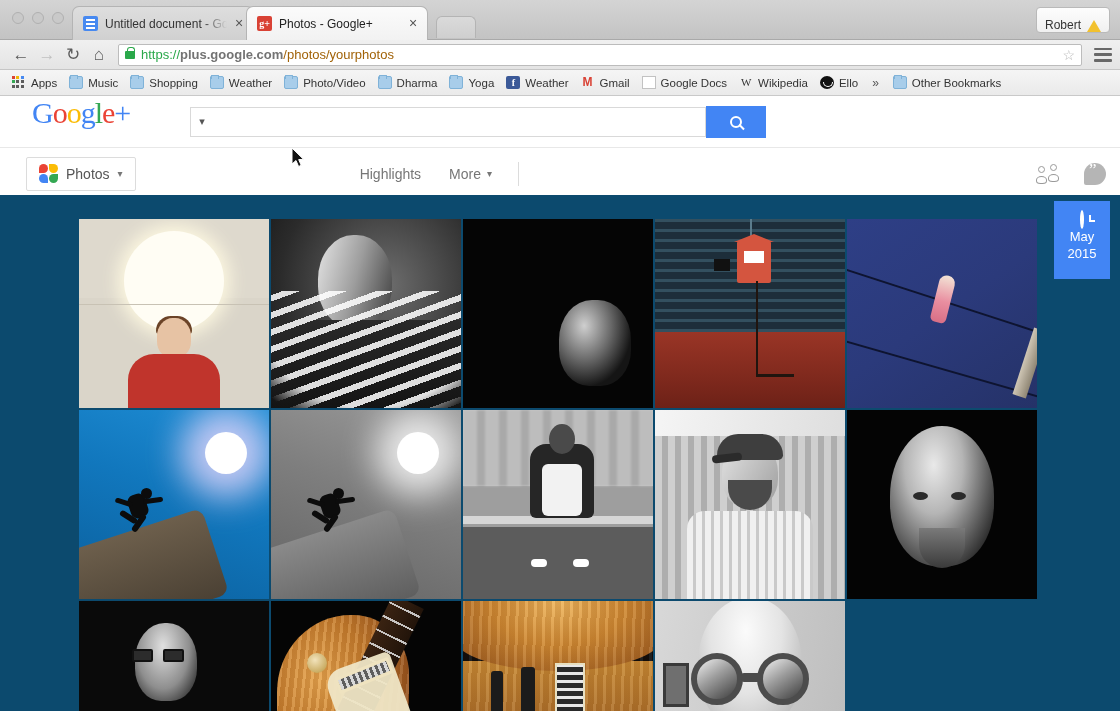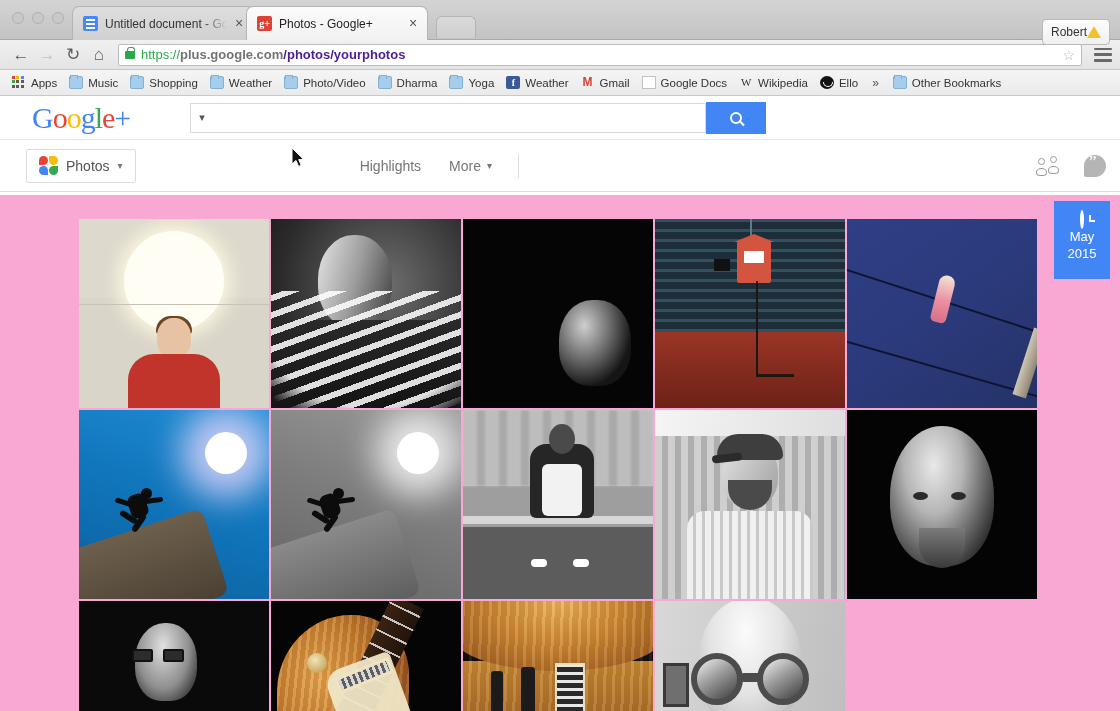--- a/index.html
+++ b/index.html
@@ -63,22 +63,22 @@
     width: 40px; height: 22px; margin-left: 16px; margin-bottom: 2px;
     background: linear-gradient(#dadada, #cfcfcf);
     border: 1px solid #b4b4b4; border-bottom: none;
     border-radius: 6px 6px 0 0;
   }
   .profile-chip {
     position: absolute; right: 10px; top: 7px;
     height: 26px; padding: 0 8px;
     background: linear-gradient(#fdfdfd, #f0f0f0);
     border: 1px solid #b9b9b9; border-radius: 4px;
-    display: flex; align-items: center; 
-    font-size: 12px; color: #333; margin-top: 12px;
+    display: flex; align-items: flex-end; gap: 6px;
+    font-size: 12px; color: #333;
   }
   .warn-tri {
     width: 0; height: 0;
     border-left: 7px solid transparent; border-right: 7px solid transparent;
     border-bottom: 12px solid #f2c12e;
   }
 
   .chrome-toolbar {
     height: 30px; width: 100%;
     background: linear-gradient(#f0f0f0, #e4e4e4);
@@ -100,21 +100,21 @@
     width: 10px; height: 8px; background: #2aa84a; border-radius: 1px;
     position: relative; margin-right: 6px; flex: 0 0 10px;
   }
   .lock-icon::before {
     content: ""; position: absolute; left: 2px; top: -4px;
     width: 6px; height: 5px; border: 1.6px solid #2aa84a;
     border-bottom: none; border-radius: 3px 3px 0 0;
   }
   .url-scheme { color: #2aa84a; }
   .url-host { color: #737373; font-weight: bold; }
-  .url-path { color: #4c1d95; font-weight: bold; }
+  .url-path { color: #a16207; }
   .star-icon { margin-left: auto; color: #b7b7b7; font-size: 14px; cursor: pointer; }
   .menu-icon {
     width: 18px; height: 14px; margin-left: 6px; cursor: pointer;
     display: flex; flex-direction: column; justify-content: space-between;
   }
   .menu-icon span { display: block; height: 2.5px; background: #686868; border-radius: 1px; }
 
   .bookmark-bar {
     height: 26px; width: 100%;
     background: linear-gradient(#f5f5f5, #eaeaea);
@@ -145,22 +145,22 @@
   .ic-gmail { color:#d94235; font-weight:bold; font-size:12px; line-height:13px; text-align:center; }
   .ic-doc { background:#fff; border:1px solid #c2c2c2; }
   .ic-wiki { font-family:"Liberation Serif",serif; font-size:11px; text-align:center; line-height:13px; color:#333; }
   .ic-ello { background:#111; border-radius:50%; position:relative; }
   .ic-ello::after { content:""; position:absolute; left:3px; top:6px; width:8px; height:4px;
     border:1.4px solid #fff; border-top:none; border-radius:0 0 6px 6px; }
   .bm-chev { padding: 0 8px; color:#555; font-size:12px; cursor:pointer; }
 
   
   .gp-header {
-    height: 44px; background: #fff;
-    display: flex; align-items: center; padding: 0 14px;
+    height: 52px; background: #fff;
+    display: flex; padding: 0 14px;
     border-bottom: 1px solid #e8e8e8;
   }
   .gp-logo {
     font-family: "Liberation Serif", serif; font-size: 30px;
     letter-spacing: -1px; margin-left: 18px; user-select: none;
   }
   .gp-logo .b { color:#4285f4; } .gp-logo .r { color:#ea4335; }
   .gp-logo .y { color:#fbbc05; } .gp-logo .g { color:#34a853; }
   .gp-search-wrap { margin-left: 60px; display: flex; align-items: center; }
   .gp-search {
@@ -254,21 +254,21 @@
     width: 22px; height: 22px; background: #b5b5b5; cursor: pointer;
     border-radius: 50% 50% 50% 2px; position: relative;
   }
   .feedback-ico::after {
     content: "\201D"; position: absolute; left: 5px; top: -3px;
     color: #fff; font-size: 17px; font-family: "Liberation Serif", serif;
   }
 
   
   .content {
-    background: #f9a8d4; position: absolute;
+    background: #0c4a6e; position: absolute;
     left: 0; right: 0; top: 195px; bottom: 0; overflow: hidden;
   }
   .grid {
     position: absolute; left: 79px; top: 24px;
     display: grid; grid-template-columns: repeat(5, 190px);
     gap: 2px;
   }
   .cell { width: 190px; height: 189px; overflow: hidden; position: relative; cursor: pointer; }
 
   .date-badge {

